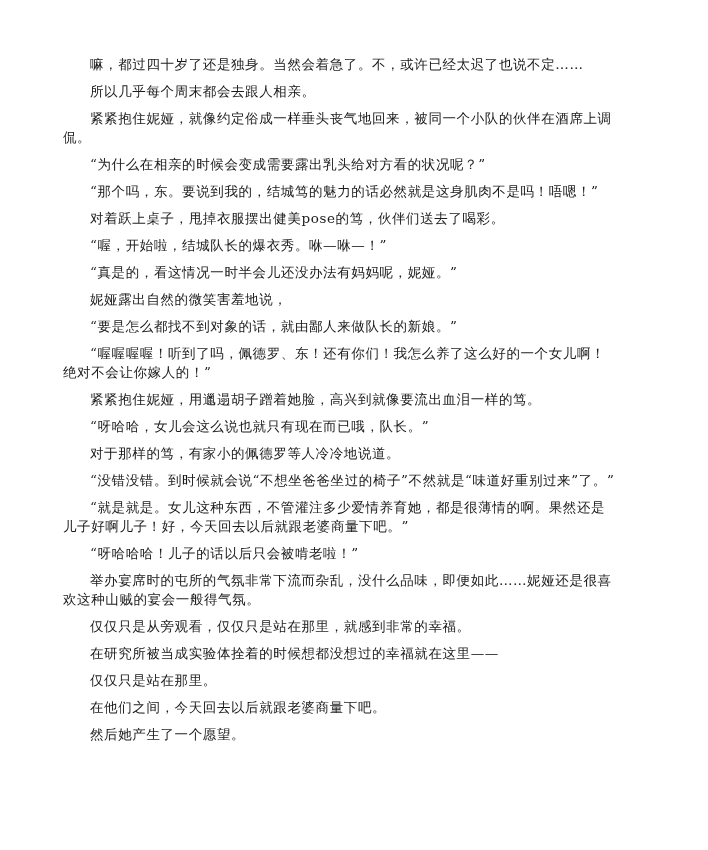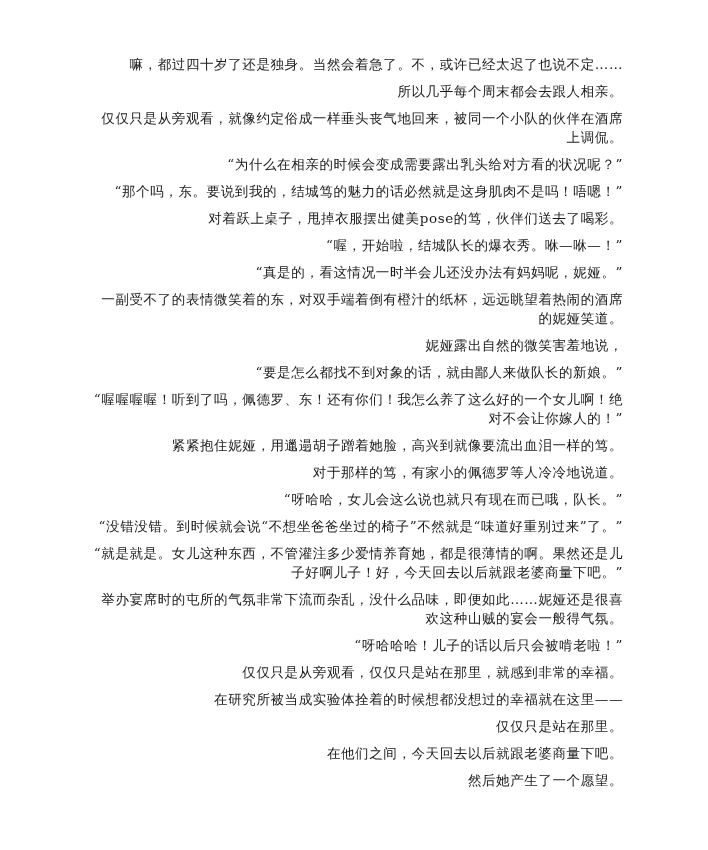--- a/index.html
+++ b/index.html
@@ -7,52 +7,50 @@
   .page {
     position: absolute;
     left: 63px;
     top: 55px;
     width: 560px;
     font-family: "DejaVu Serif", "Liberation Serif", serif;
     font-size: 13.5px;
     color: #1a1a1a;
   }
   .para {
-    margin: 0 0 8px 0;
+    margin: 0 8px 8px 0;
     line-height: 19px;
     text-indent: 27px;
     letter-spacing: 0.6px;
-    text-align: right;
   }
   .para.wrap {
     margin-bottom: 8px;
   }
 </style>
 </head>
 <body>
 
 <div class="page">
   <p class="para">嘛，都过四十岁了还是独身。当然会着急了。不，或许已经太迟了也说不定……</p>
   <p class="para">所以几乎每个周末都会去跟人相亲。</p>
-  <p class="para wrap">仅仅只是从旁观看，就像约定俗成一样垂头丧气地回来，被同一个小队的伙伴在酒席上调侃。</p>
+  <p class="para wrap">紧紧抱住妮娅，就像约定俗成一样垂头丧气地回来，被同一个小队的伙伴在酒席上调侃。</p>
   <p class="para">“为什么在相亲的时候会变成需要露出乳头给对方看的状况呢？”</p>
   <p class="para">“那个吗，东。要说到我的，结城笃的魅力的话必然就是这身肌肉不是吗！唔嗯！”</p>
   <p class="para">对着跃上桌子，甩掉衣服摆出健美pose的笃，伙伴们送去了喝彩。</p>
   <p class="para">“喔，开始啦，结城队长的爆衣秀。咻—咻—！”</p>
   <p class="para">“真是的，看这情况一时半会儿还没办法有妈妈呢，妮娅。”</p>
-  <p class="para wrap">一副受不了的表情微笑着的东，对双手端着倒有橙汁的纸杯，远远眺望着热闹的酒席的妮娅笑道。</p>
   <p class="para">妮娅露出自然的微笑害羞地说，</p>
   <p class="para">“要是怎么都找不到对象的话，就由鄙人来做队长的新娘。”</p>
   <p class="para wrap">“喔喔喔喔！听到了吗，佩德罗、东！还有你们！我怎么养了这么好的一个女儿啊！绝对不会让你嫁人的！”</p>
   <p class="para">紧紧抱住妮娅，用邋遢胡子蹭着她脸，高兴到就像要流出血泪一样的笃。</p>
+  <p class="para">“呀哈哈，女儿会这么说也就只有现在而已哦，队长。”</p>
   <p class="para">对于那样的笃，有家小的佩德罗等人冷冷地说道。</p>
-  <p class="para">“呀哈哈，女儿会这么说也就只有现在而已哦，队长。”</p>
   <p class="para">“没错没错。到时候就会说“不想坐爸爸坐过的椅子”不然就是“味道好重别过来”了。”</p>
   <p class="para wrap">“就是就是。女儿这种东西，不管灌注多少爱情养育她，都是很薄情的啊。果然还是儿子好啊儿子！好，今天回去以后就跟老婆商量下吧。”</p>
+  <p class="para">“呀哈哈哈！儿子的话以后只会被啃老啦！”</p>
   <p class="para wrap">举办宴席时的屯所的气氛非常下流而杂乱，没什么品味，即便如此……妮娅还是很喜欢这种山贼的宴会一般得气氛。</p>
-  <p class="para">“呀哈哈哈！儿子的话以后只会被啃老啦！”</p>
   <p class="para">仅仅只是从旁观看，仅仅只是站在那里，就感到非常的幸福。</p>
   <p class="para">在研究所被当成实验体拴着的时候想都没想过的幸福就在这里——</p>
   <p class="para">仅仅只是站在那里。</p>
   <p class="para">在他们之间，今天回去以后就跟老婆商量下吧。</p>
   <p class="para">然后她产生了一个愿望。</p>
 
 </div>
 
 </body></html>

